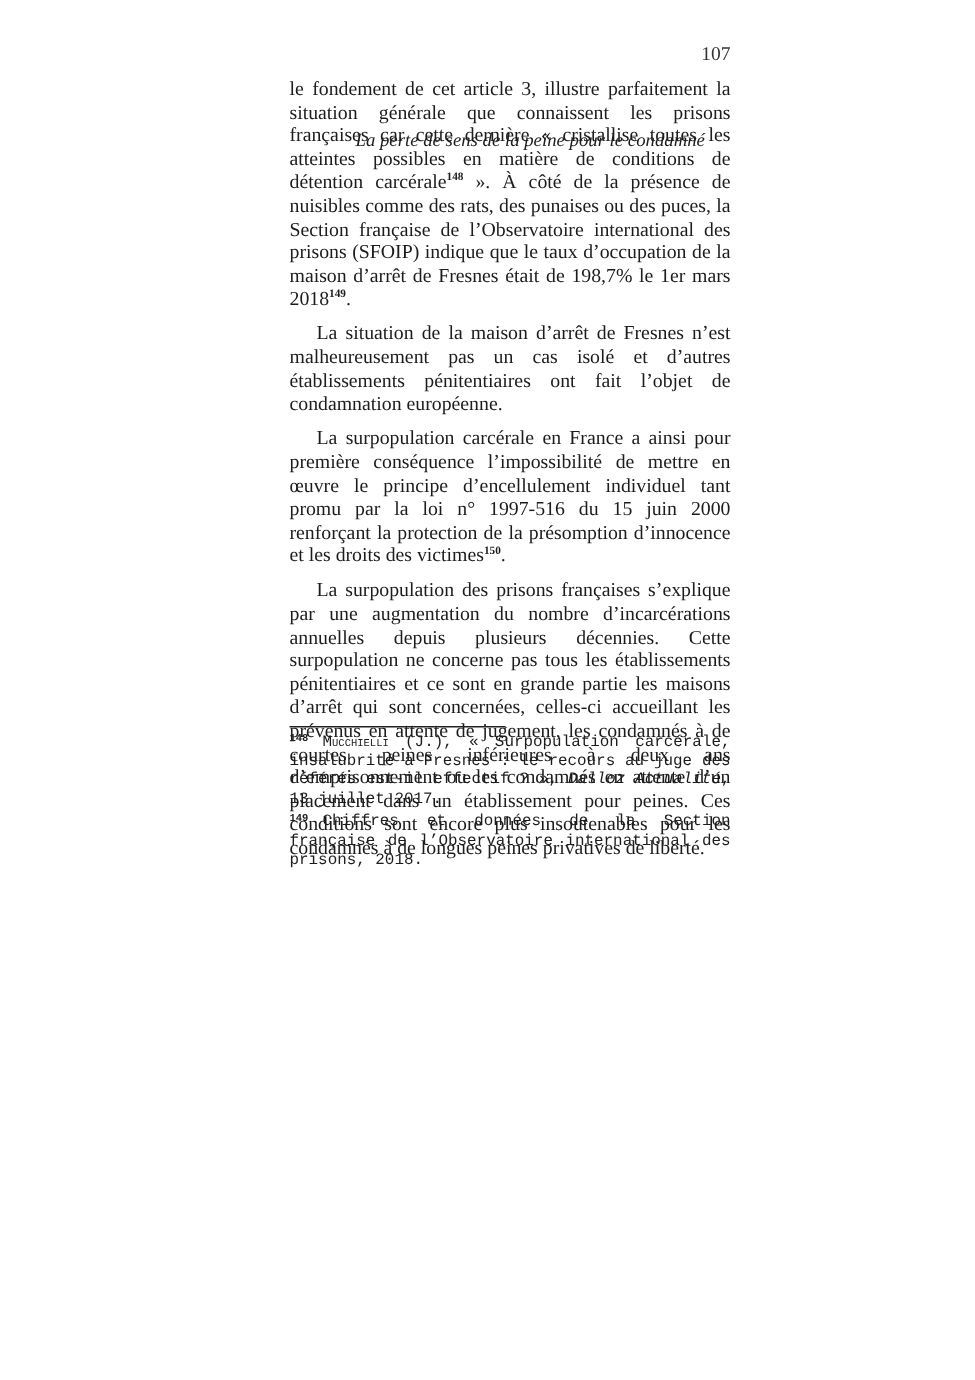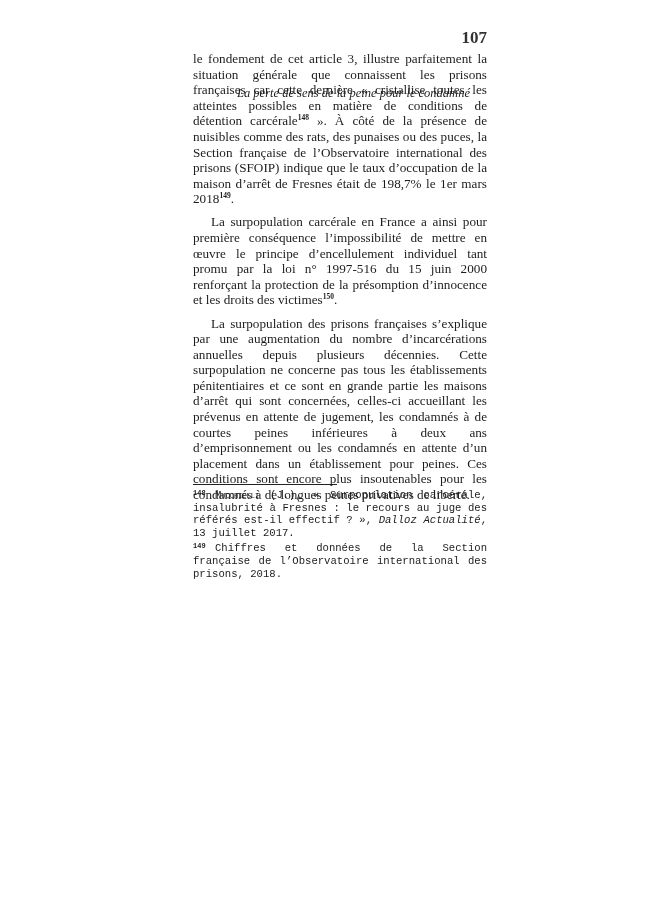--- a/index.html
+++ b/index.html
@@ -34,23 +34,22 @@
     left: 44px;
     top: 16px;
     font-style: italic;
     white-space: nowrap;
     margin-top: 41px;
   }
   .header-pagenum {
     position: absolute;
     right: 0;
     top: -1px;
-    font-size: 17px;
+    font-size: 13px;
     color: #333;
-    font-weight: bold;
   }
   .body-text {
     position: absolute;
     top: 51px;
     left: 0;
     width: 294px;
     font-size: 13.2px;
     line-height: 15.6px;
   }
   .body-text p {
@@ -108,20 +107,21 @@
 <div class="page">
 
   <div class="running-header">
     <span class="header-title">La perte de sens de la peine pour le condamné</span>
     <span class="header-pagenum">107</span>
   </div>
 
   <div class="body-text">
     <p><span>le fondement de cet article 3, illustre parfaitement la situation générale que connaissent les prisons françaises car cette dernière « cristallise toutes les atteintes possibles en matière de conditions de détention carcérale</span><sup class="fnref">148</sup><span> ». À côté de la présence de nuisibles comme des rats, des punaises ou des puces, la Section française de l’Observatoire international des prisons (SFOIP) indique que le taux d’occupation de la maison d’arrêt de Fresnes était de 198,7% le 1er mars 2018</span><sup class="fnref">149</sup><span>.</span></p>
 
+    <p class="indent">La situation de la maison d’arrêt de Fresnes n’est malheureusement pas un cas isolé et d’autres établissements pénitentiaires ont fait l’objet de condamnation européenne.</p>
 
     <p class="indent"><span>La surpopulation carcérale en France a ainsi pour première conséquence l’impossibilité de mettre en œuvre le principe d’encellulement individuel tant promu par la loi n° 1997-516 du 15 juin 2000 renforçant la protection de la présomption d’innocence et les droits des victimes</span><sup class="fnref">150</sup><span>.</span></p>
 
     <p class="indent">La surpopulation des prisons françaises s’explique par une augmentation du nombre d’incarcérations annuelles depuis plusieurs décennies. Cette surpopulation ne concerne pas tous les établissements pénitentiaires et ce sont en grande partie les maisons d’arrêt qui sont concernées, celles-ci accueillant les prévenus en attente de jugement, les condamnés à de courtes peines inférieures à deux ans d’emprisonnement ou les condamnés en attente d’un placement dans un établissement pour peines. Ces conditions sont encore plus insoutenables pour les condamnés à de longues peines privatives de liberté.</p>
   </div>
 
   <div class="fn-rule"></div>
 
   <div class="footnotes">
     <p class="footnote"><span class="fn-num">148</span><span class="smallcaps">Mucchielli</span><span> (J.), « Surpopulation carcérale, insalubrité à Fresnes : le recours au juge des référés est-il effectif ? », </span><i>Dalloz Actualité</i><span>, 13 juillet 2017.</span></p>

